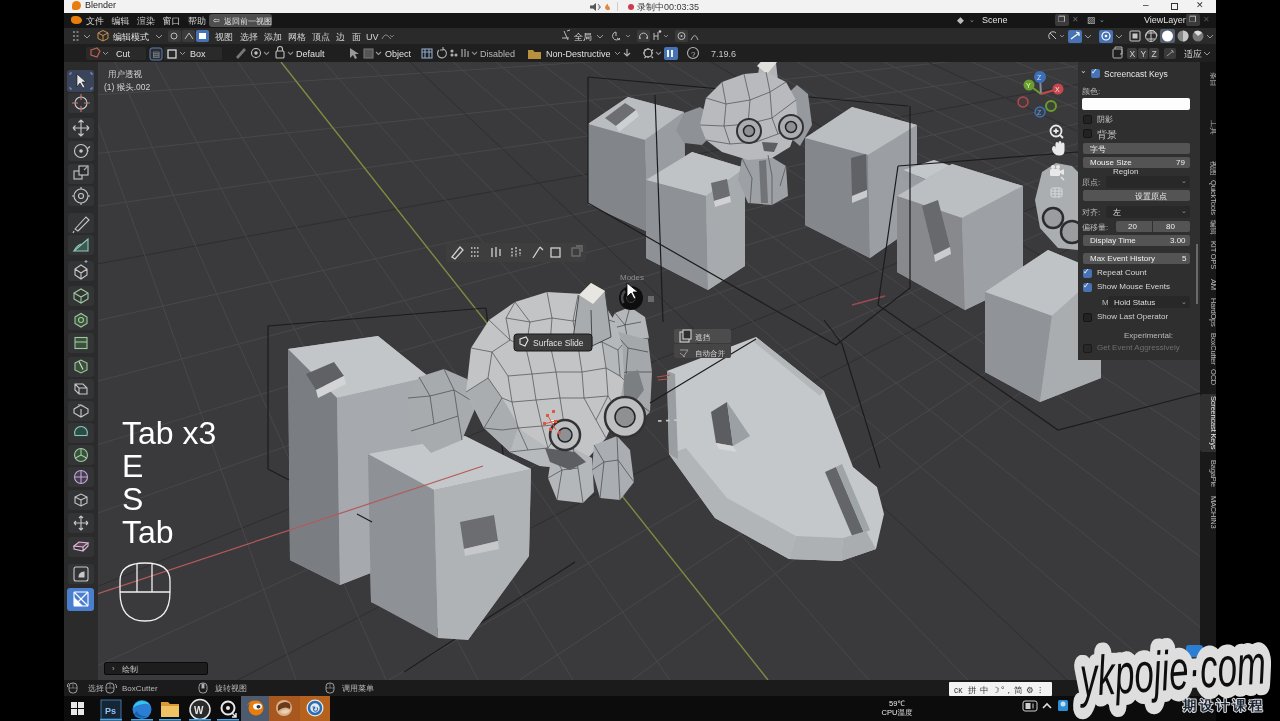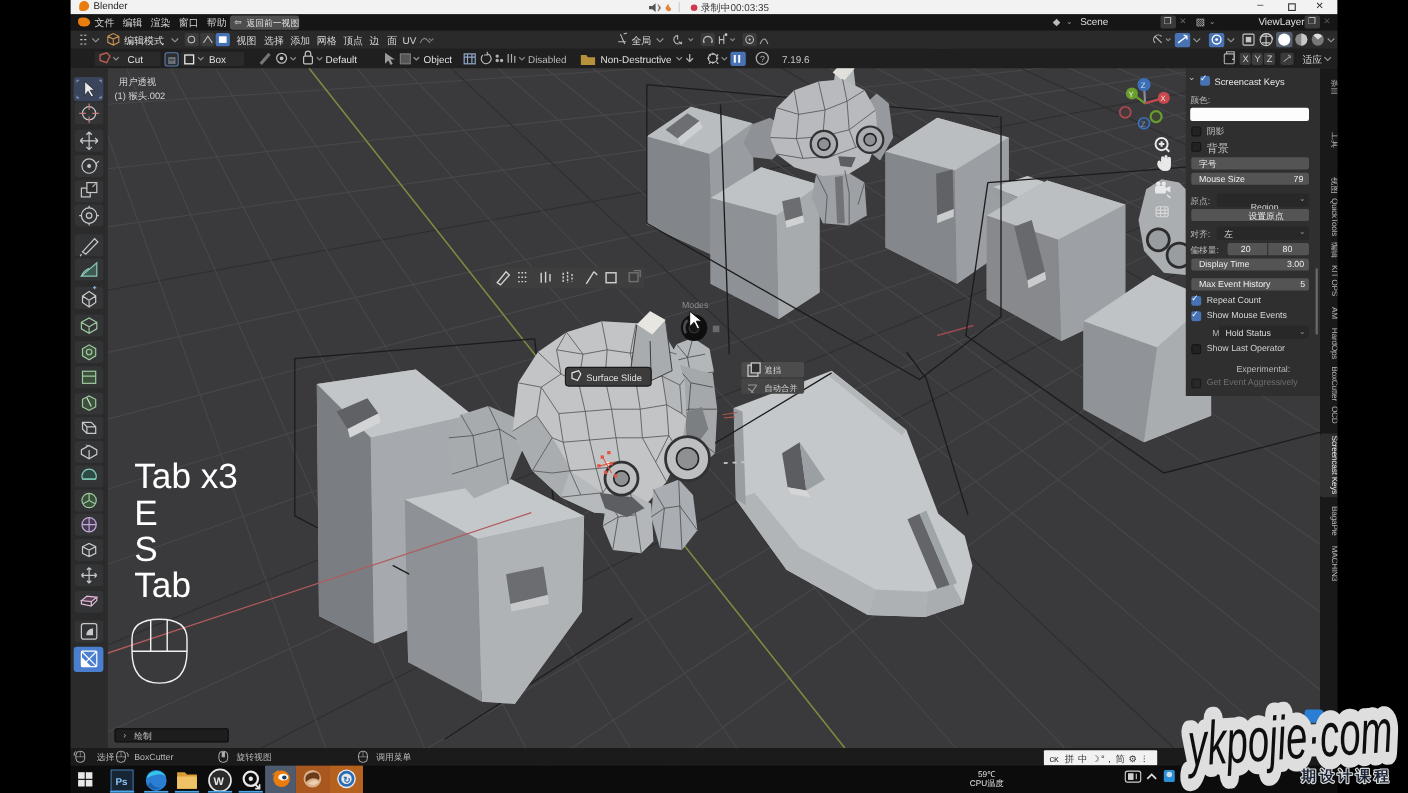--- a/index.html
+++ b/index.html
@@ -649,21 +649,21 @@
   <div class="abs" style="left:1083px;top:129px;width:9px;height:9px;background:#222;border:1px solid #151515;border-radius:2px;"></div>
   <div class="txt" style="left:1097px;top:128px;font-size:10px;color:#c0c0c0;">背景</div>
   <div class="abs" style="left:1083px;top:143px;width:107px;height:11px;background:#545454;border-radius:2px;"></div>
   <div class="txt" style="left:1090px;top:144px;font-size:8px;color:#f0f0f0;">字号</div>
   <div class="txt" style="left:1176px;top:160px;font-size:14px;color:#f0f0f0;margin-left:38px;">45</div>
   <div class="abs" style="left:1083px;top:157px;width:107px;height:11px;background:#545454;border-radius:2px;"></div>
   <div class="txt" style="left:1090px;top:158px;font-size:8px;color:#f0f0f0;">Mouse Size</div>
   <div class="txt" style="left:1176px;top:158px;font-size:8px;color:#f0f0f0;">79</div>
   <div class="txt" style="left:1082px;top:177px;font-size:8px;color:#b8b8b8;">原点:</div>
   <div class="abs" style="left:1106px;top:176px;width:84px;height:12px;background:#282828;border-radius:2px;"></div>
-  <div class="txt" style="left:1113px;top:184px;font-size:8px;color:#ddd;margin-left:24px;">Region</div>
+  <div class="txt" style="left:1113px;top:167px;font-size:8px;color:#ddd;">Region</div>
   <div class="txt" style="left:1181px;top:177px;font-size:7px;color:#999;">⌄</div>
   <div class="abs" style="left:1083px;top:190px;width:107px;height:11px;background:#545454;border-radius:2px;"></div>
   <div class="txt" style="left:1119px;top:191px;font-size:8px;color:#f0f0f0;margin-left:16px;">设置原点</div>
   <div class="txt" style="left:1082px;top:207px;font-size:8px;color:#b8b8b8;">对齐:</div>
   <div class="abs" style="left:1106px;top:206px;width:84px;height:12px;background:#282828;border-radius:2px;"></div>
   <div class="txt" style="left:1113px;top:207px;font-size:8px;color:#ddd;">左</div>
   <div class="txt" style="left:1181px;top:207px;font-size:7px;color:#999;">⌄</div>
   <div class="txt" style="left:1082px;top:222px;font-size:8px;color:#b8b8b8;">偏移量:</div>
   <div class="abs" style="left:1116px;top:221px;width:36px;height:11px;background:#545454;border-radius:2px 0 0 2px;"></div>
   <div class="abs" style="left:1153px;top:221px;width:37px;height:11px;background:#545454;border-radius:0 2px 2px 0;"></div>

